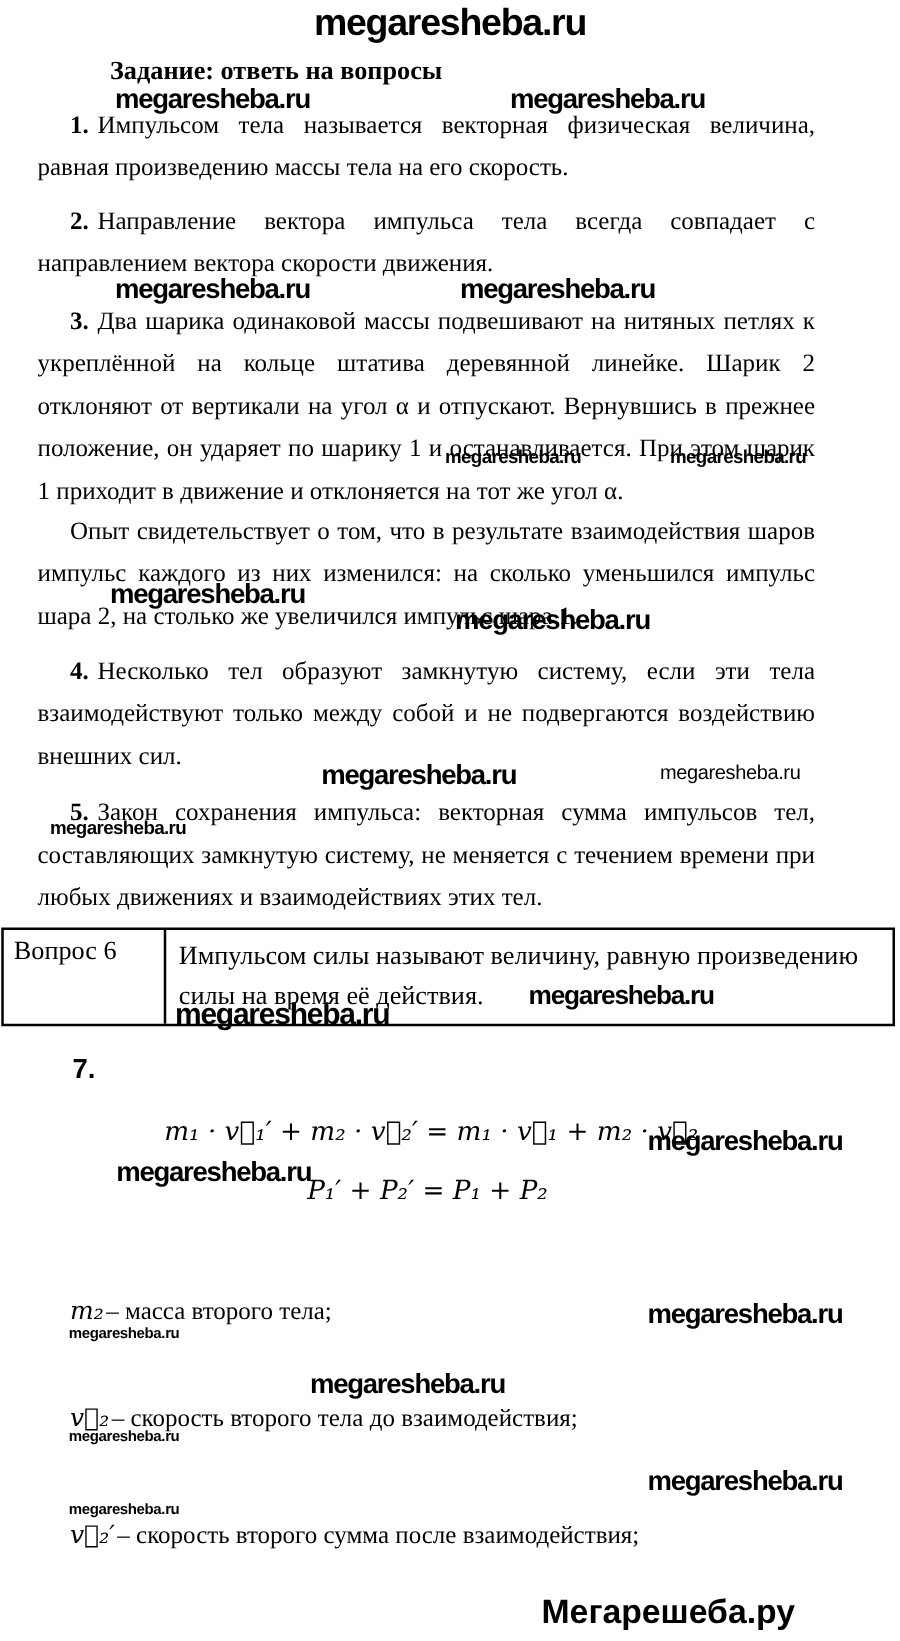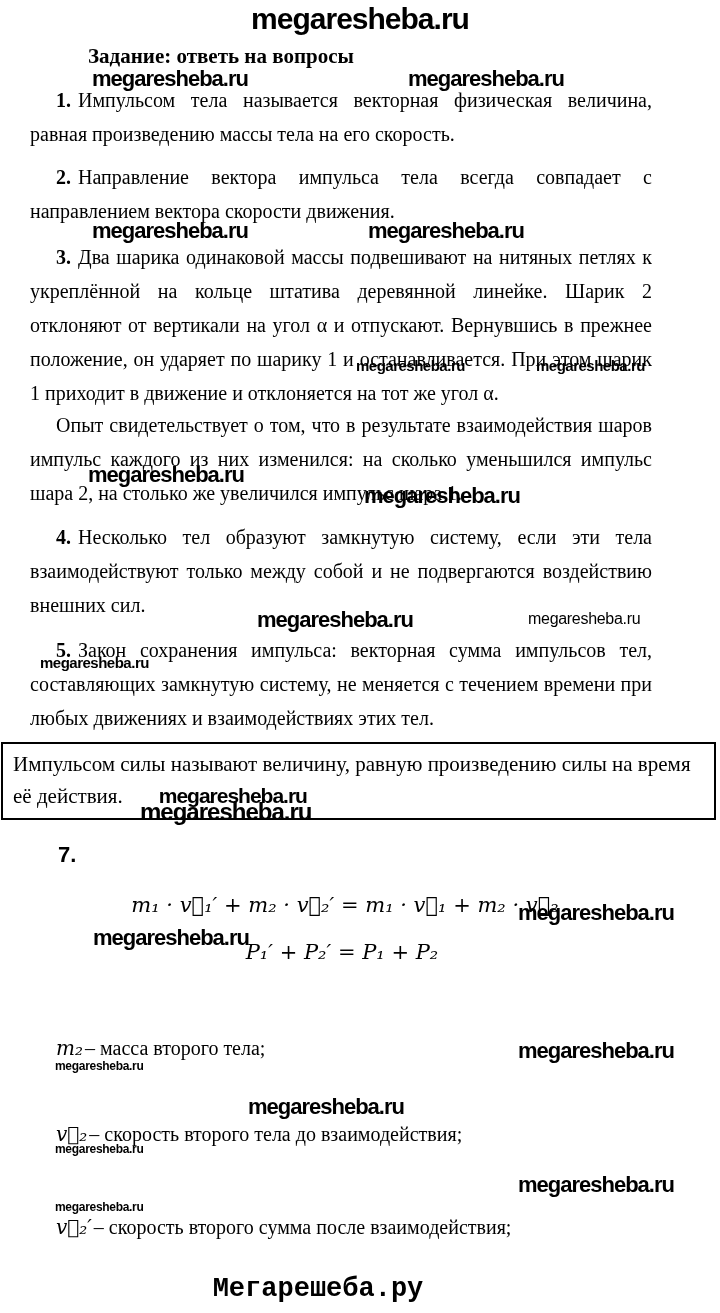--- a/index.html
+++ b/index.html
@@ -75,22 +75,22 @@
   .formula-2 { left: 0; width: 684px; top: 940px; }
 
   .def {
     position: absolute; left: 56px;
     font-size: 20px; white-space: nowrap;
   }
   .def .math { margin-right: 2px; }
 
   .footer-brand {
     position: absolute; left: 0; width: 636px; top: 1274px;
-    text-align: center; font-size: 27px; font-weight: 700;
-    font-family: Liberation Mono, monospace;
+    text-align: right; font-size: 27px; font-weight: 700;
+    font-family: Liberation Sans, sans-serif;
   }
 </style>
 </head>
 <body>
 
 <div class="page">
 
   <div class="wm wm-xl wm-center" style="top:2px;">megaresheba.ru</div>
 
   <div class="task-title">Задание: ответь на вопросы</div>
@@ -128,20 +128,23 @@
 
   <div class="wm wm-l" style="left:257px;top:607px;">megaresheba.ru</div>
   <div class="wm wm-r" style="left:528px;top:610px;">megaresheba.ru</div>
 
   <div class="para indent" style="top:633px;">
     <span class="num">5.</span><span>Закон сохранения импульса: векторная сумма импульсов тел, составляющих замкнутую систему, не меняется с течением времени при любых движениях и взаимодействиях этих тел.</span>
   </div>
   <div class="wm wm-m" style="left:40px;top:654px;">megaresheba.ru</div>
 
   <div class="qtable">
+    <div class="qcell-label">
+      <span>Вопрос 6</span>
+    </div>
     <div class="qcell-answer">
       <span>Импульсом силы называют величину, равную произведению силы на время её действия.</span><span class="wm-inline">megaresheba.ru</span>
     </div>
   </div>
 
   <div class="wm wm-l" style="left:140px;top:798px;font-size:24px;">megaresheba.ru</div>
 
   <div class="sec-num">7.</div>
 
   <div class="formula formula-1">m₁ · v⃗₁′ + m₂ · v⃗₂′ = m₁ · v⃗₁ + m₂ · v⃗₂</div>

